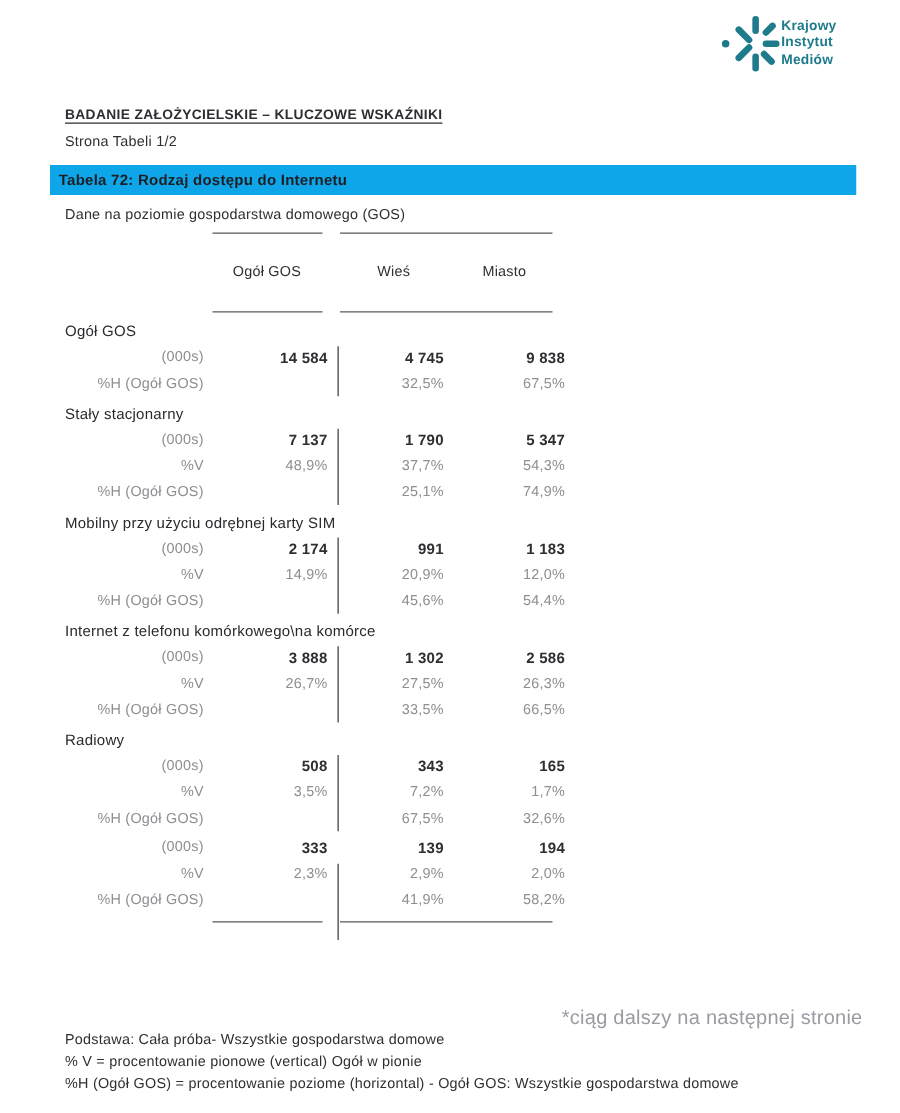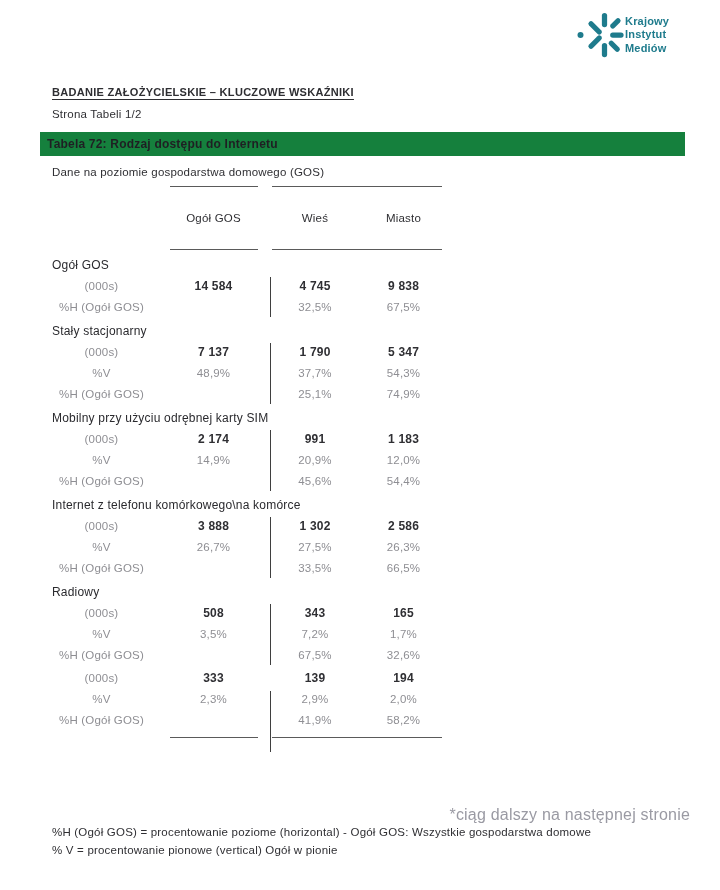--- a/index.html
+++ b/index.html
@@ -12,42 +12,42 @@
   .logo{position:absolute;top:8px;left:576px;display:flex;align-items:center;gap:1px;}
   .logo svg{display:block;}
   .logo-text{font-size:11px;font-weight:bold;line-height:13.5px;color:#1e7b8c;letter-spacing:.2px;}
   
   .study-title{
     position:absolute;left:52px;top:86px;font-size:11px;font-weight:bold;
     letter-spacing:.3px;color:#2e2e32;text-decoration:underline;text-underline-offset:3px;
   }
   .period-row{position:absolute;left:52px;right:28px;top:108px;display:flex;justify-content:space-between;font-size:11.5px;color:#2f2f33;letter-spacing:.2px;}
   .table-bar{
-    position:absolute;left:40px;top:132px;width:645px;height:24px;background:#15803d;
+    position:absolute;left:40px;top:132px;width:645px;height:24px;background:#0ea5e9;
     font-size:12px;font-weight:bold;line-height:24px;padding-left:7px;box-sizing:border-box;color:#1f1f23;letter-spacing:.2px;
   }
   .subtitle{position:absolute;left:52px;top:166px;font-size:11.5px;color:#2f2f33;letter-spacing:.2px;}
   
   .table-wrap{position:absolute;left:40px;top:186px;width:412px;}
   .group-header{margin-left:232px;width:170px;text-align:center;font-size:12px;font-weight:bold;height:20px;line-height:20px;margin-bottom:16px;letter-spacing:.2px;}
   .hline-row{position:relative;height:1px;}
   .hline-row .seg1{position:absolute;left:130px;width:88px;height:1px;background:#5a5a5a;}
   .hline-row .seg2{position:absolute;left:232px;width:170px;height:1px;background:#5a5a5a;}
   .col-labels{display:grid;grid-template-columns:125px 97px 13px 80px 97px;margin-top:20px;height:22px;line-height:22px;font-size:11.5px;color:#2f2f33;letter-spacing:.2px;}
   .col-labels .cl{text-align:center;}
   .hline-bottom{margin-top:20px;}
   .sections{margin-top:4px;}
   .section{position:relative;margin-bottom:2px;}
   .sec-title{padding-left:12px;height:22px;line-height:22px;font-size:12px;color:#2a2a2e;letter-spacing:.2px;}
   .sec-divider{position:absolute;left:230px;top:23px;width:1px;background:#3f3f3f;}
   .rows-2 .sec-divider{height:40px;}
   .rows-3 .sec-divider{height:61px;}
   .trow{display:grid;grid-template-columns:125px 97px 13px 80px 97px;height:21px;line-height:21px;}
-  .c-label{text-align:center;padding-right:2px;font-size:11.5px;color:#8e8e93;letter-spacing:.2px;}
-  .c-val{text-align:center;font-size:11.5px;letter-spacing:.2px;}
+  .c-label{text-align:right;padding-right:2px;font-size:11.5px;color:#8e8e93;letter-spacing:.2px;}
+  .c-val{text-align:right;font-size:11.5px;letter-spacing:.2px;}
   .v-num{color:#2f2f33;font-weight:bold;font-size:12px;}
   .v-pct{color:#8e8e93;}
   .end-line{margin-top:6px;}
   
   .continuation{position:absolute;right:30px;top:806px;font-size:16px;color:#9a9aa3;letter-spacing:.2px;}
   .footer{position:absolute;left:52px;top:824px;font-size:11.5px;line-height:17.5px;color:#2f2f33;letter-spacing:.2px;}
 </style>
 </head>
 <body>
 
@@ -250,15 +250,16 @@
   </div>
 
   <div class="hline-row end-line">
       <div class="seg1"></div>
       <div class="seg2"></div>
     </div>
 </div>
 
 <div class="continuation">*ciąg dalszy na następnej stronie</div>
 <div class="footer">
+  <div>Podstawa: Cała próba- Wszystkie gospodarstwa domowe</div>
+  <div>% V = procentowanie pionowe (vertical) Ogół w pionie</div>
   <div>%H (Ogół GOS) = procentowanie poziome (horizontal) - Ogół GOS: Wszystkie gospodarstwa domowe</div>
-  <div>% V = procentowanie pionowe (vertical) Ogół w pionie</div>
 </div>
 
 </body></html>

